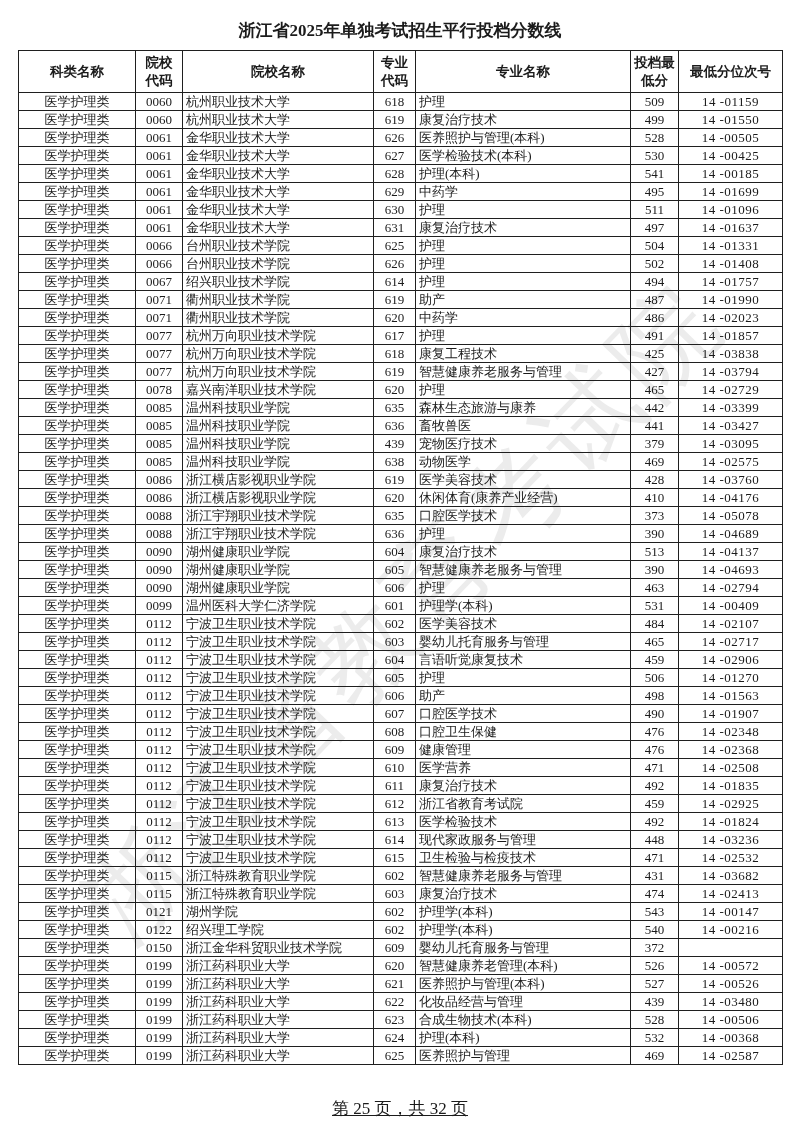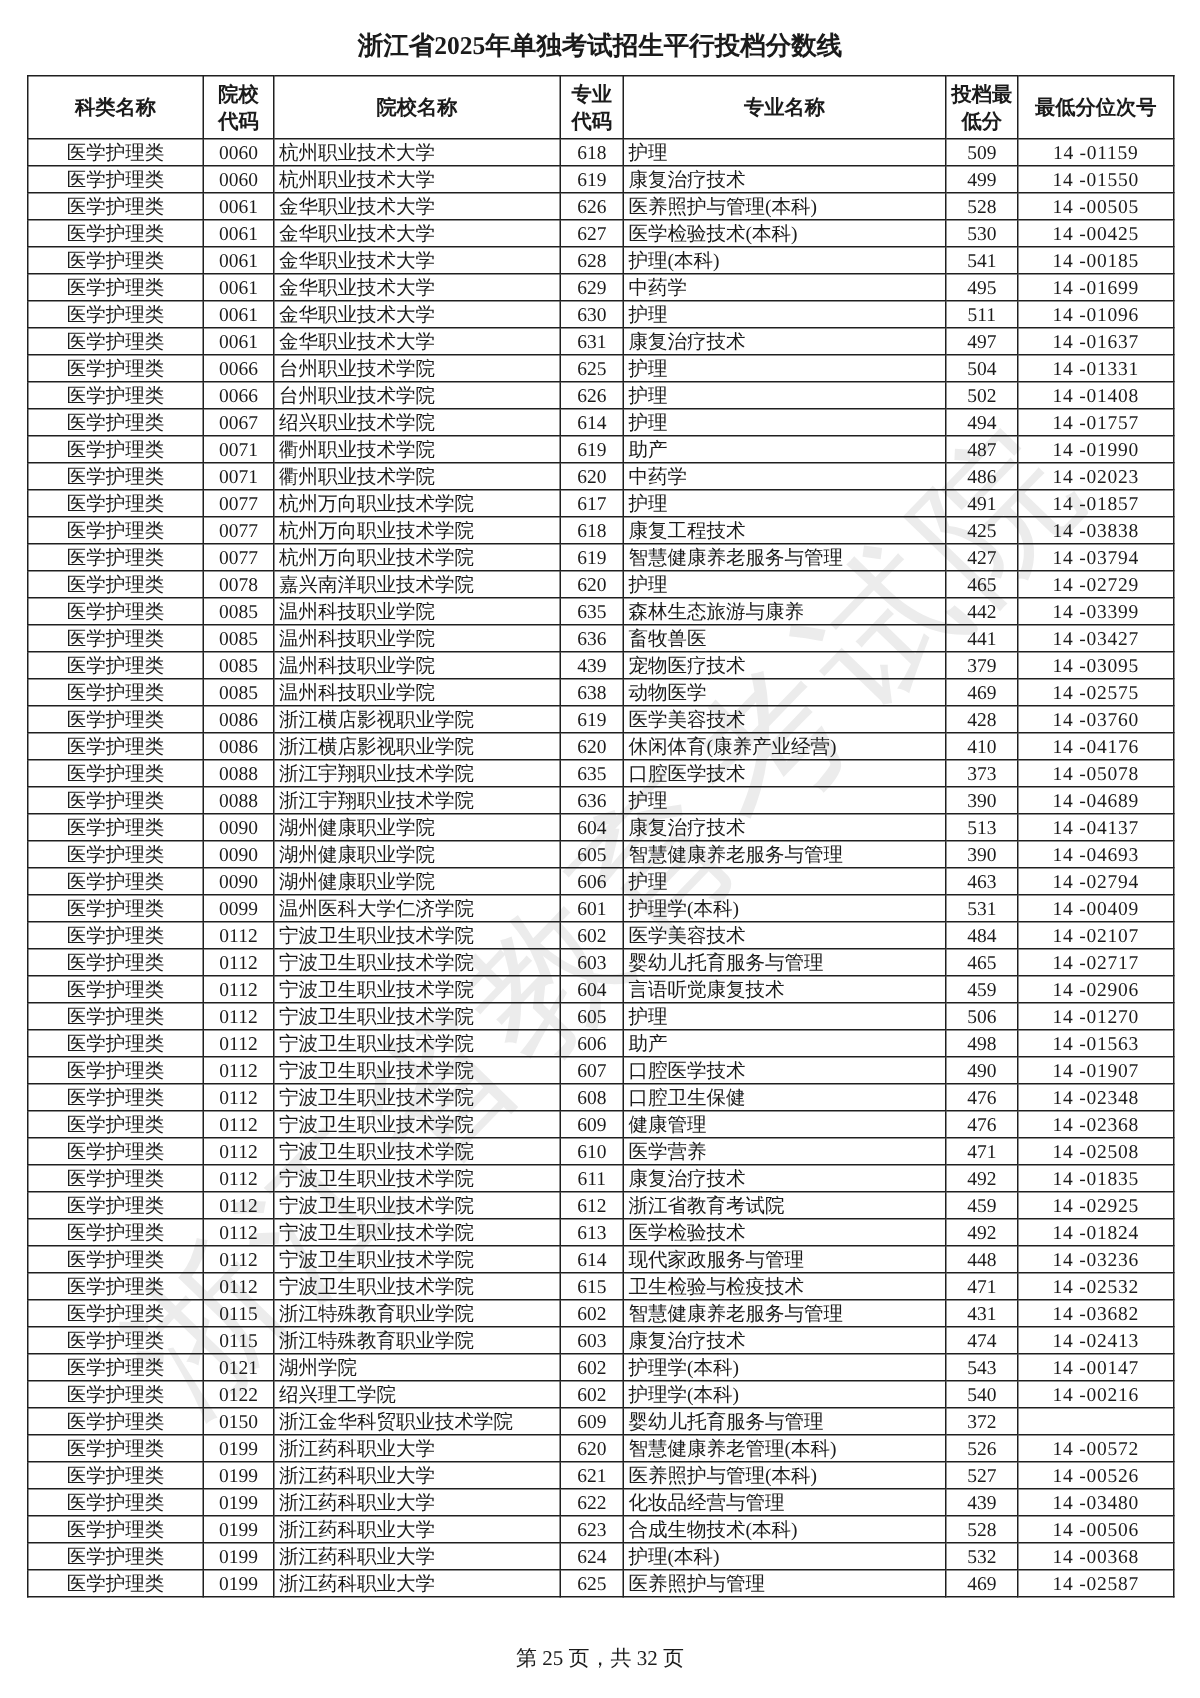--- a/index.html
+++ b/index.html
@@ -82,22 +82,23 @@
   }
   td.c0, td.c1, td.c3, td.c5, td.c6 { text-align: center; }
   td.c2, td.c4 { text-align: left; }
   td.c6 { letter-spacing: 0.5px; margin-top: 44px; }
   .footer {
     position: absolute;
     top: 1097px;
     left: 0;
     width: 100%;
     text-align: center;
-    font-size: 14px;
+    font-size: 17px;
     z-index: 2;
+    text-decoration: underline;
   }
 </style>
 </head>
 <body>
 
 <div class="page">
 
   <div class="watermark">浙江省教育考试院</div>
 
   <h1 class="title">浙江省2025年单独考试招生平行投档分数线</h1>

